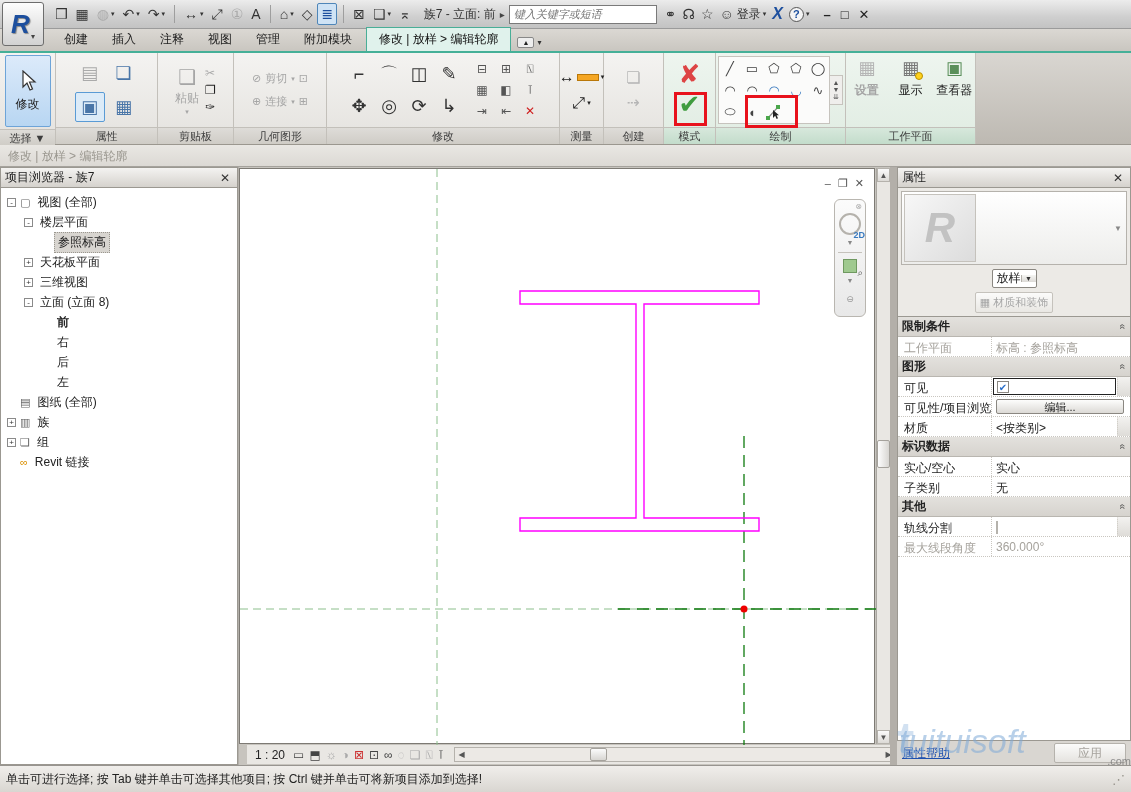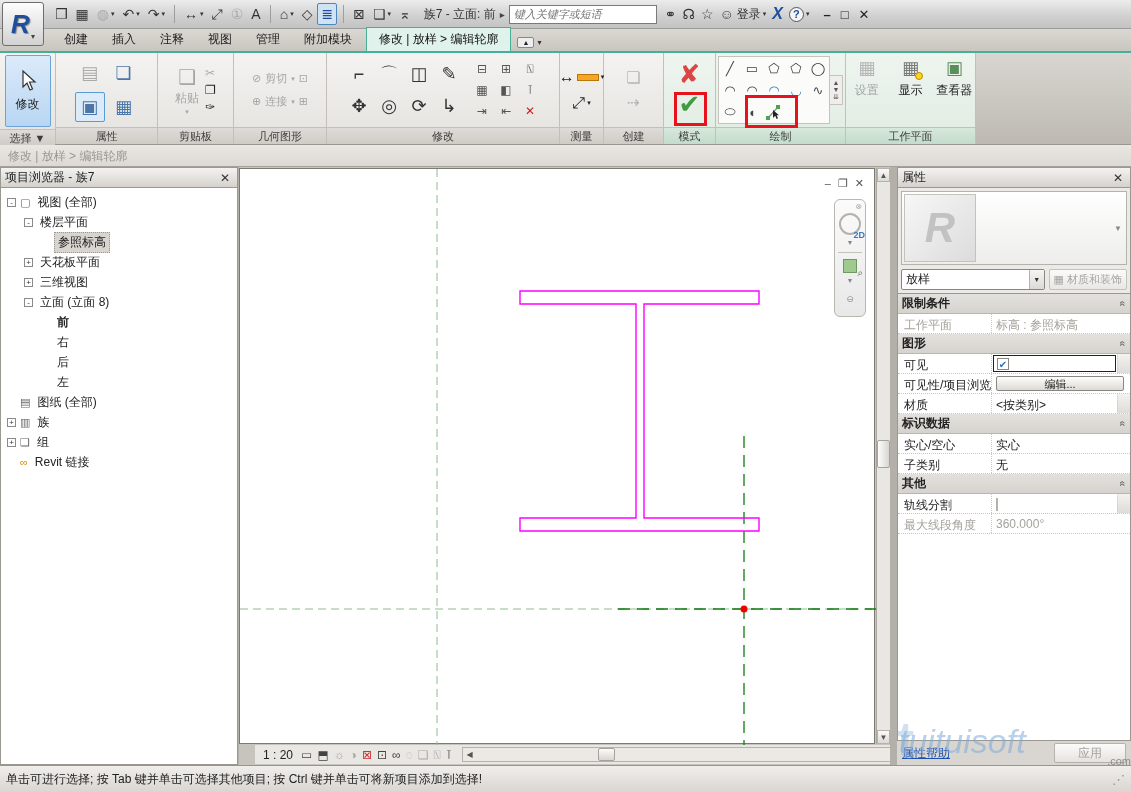--- a/index.html
+++ b/index.html
@@ -91,21 +91,21 @@
   .draw-wrap { display:flex; }
   .draw-grid { display:grid; grid-template-columns:repeat(5,22px); grid-template-rows:repeat(3,22px);
     background:#fbfbfa; border:1px solid #c6c3bd; }
   .draw-grid .cell { display:flex; align-items:center; justify-content:center; font-size:13px; color:#444;}
   .draw-grid .blue { color:#3a7abf; }
   .draw-scroll { width:14px; display:flex; flex-direction:column; justify-content:space-between;
     align-items:center; border:1px solid #c6c3bd; border-left:none; background:#efeeec; font-size:7px; color:#555; padding:3px 0;}
   .wp { display:flex; gap:6px; align-items:flex-start; padding-top:4px;}
   .wp .wbtn { display:flex; flex-direction:column; align-items:center; gap:3px; width:38px;}
   .wp .wbtn .ic { font-size:18px; }
-  .wp .set .ic{ color:#b5b5b5;} .wp .set .lb{ color:#a5a5a5;}
+  .wp .set .ic{ color:#b5b5b5;} .wp .set .lb{ color:#a5a5a5;font-weight:bold;}
   .wp .show .ic{ color:#777; position:relative;}
   .wp .show .bulb{ position:absolute; right:-4px; bottom:-1px; width:8px; height:8px; border-radius:50%;
      background:#ffd21e; border:1px solid #b99000;}
   .wp .viewer .ic{ color:#5a8f5a;}
   .ribbon-rest { flex:1; background:linear-gradient(#d9d6d1,#bdb9b2); }
 
   
   .optionsbar { position:absolute; left:0; top:145px; width:1131px; height:22px;
     background:linear-gradient(#e9e7e3,#dcd9d4); border-bottom:1px solid #a5a29c;
     color:#9a978f; line-height:22px; padding-left:8px; }
@@ -145,21 +145,21 @@
   .navbar hr { width:24px; border:none; border-top:1px solid #c5c2bc; margin:2px 0;}
   .navbar .zr { width:14px; height:14px; background:#9fc98f; border:1px solid #6f996-; border:1px solid #6f9960; position:relative; margin-top:4px;}
   .navbar .zr i { position:absolute; right:-7px; bottom:-7px; font-style:normal; font-size:10px; color:#555;}
   .navbar .minus { font-size:9px; color:#999; margin-top:6px;}
   .vscroll { position:absolute; right:0; top:1px; width:14px; height:576px; background:#e9e7e3;
     border-left:1px solid #aaa7a1; }
   .vscroll .ar { position:absolute; left:0; width:13px; height:14px; text-align:center; font-size:8px;
     color:#555; line-height:14px; background:linear-gradient(#fafafa,#dcdad6); border:1px solid #b5b2ac;}
   .vscroll .thumb { position:absolute; left:0; top:272px; width:13px; height:28px;
     background:linear-gradient(90deg,#fdfdfd,#d8d6d2); border:1px solid #a5a29c; border-radius:2px;}
-  .bottombar { position:absolute; left:16px; top:578px; width:651px; height:19px; background:#e9e7e3;
+  .bottombar { position:absolute; left:8px; top:578px; width:651px; height:19px; background:#e9e7e3;
     display:flex; align-items:center; }
   .scale { padding:0 8px; white-space:nowrap; color:#222; }
   #vc-icons { display:flex; gap:5px; align-items:center; }
   #vc-icons span { font-size:12px; color:#444; }
   #vc-icons span.grayed { color:#b5b5b5; }
   #vc-icons span.redx { color:#c33; }
   .hscroll { flex:1; height:15px; margin:0 2px 0 10px; background:#ece9e5; border:1px solid #b5b2ac;
     position:relative; }
   .hscroll .ar { position:absolute; top:0; width:13px; height:13px; font-size:8px; line-height:13px;
     text-align:center; color:#555;}
@@ -171,21 +171,21 @@
   .props { position:absolute; left:897px; top:167px; width:234px; height:598px; background:#d9d6d1;
     display:flex; flex-direction:column; }
   .props .pane-header { flex:none; }
   .type-zone { background:#eceae6; border:1px solid #9b9891; border-top:none; padding:3px; }
   .type-sel { display:flex; background:linear-gradient(#ffffff,#eDEDeb); background:linear-gradient(#fff,#ededeb);
     border:1px solid #b5b2ac; height:74px; position:relative;}
   .type-sel .img { width:72px; height:68px; margin:2px; background:linear-gradient(135deg,#f7f7f7,#dcdcdc);
     border:1px solid #c5c2bc; display:flex; align-items:center; justify-content:center; }
   .type-sel .img span { font-size:42px; font-weight:bold; font-style:italic; color:#c2c2c2; }
   .type-sel .dd { position:absolute; right:4px; top:32px; font-size:8px; color:#888; }
-  .combo-row { display:flex; gap:4px; margin-top:4px; align-items:center;}
+  .combo-row { display:flex; gap:4px; margin-top:4px; align-items:center;flex-direction:column;}
   .combo { flex:1; height:21px; border:1px solid #8a8781; background:#fff; display:flex; align-items:center; border-radius:2px;}
   .combo .cv { flex:1; padding-left:4px; }
   .combo .ca { width:15px; height:100%; border-left:1px solid #b5b2ac; background:linear-gradient(#f5f5f3,#dcdad6);
      font-size:7px; display:flex; align-items:center; justify-content:center; color:#333;}
   .edit-type { height:21px; display:flex; align-items:center; gap:3px; padding:0 4px; color:#a5a5a5;
      border:1px solid #c5c2bc; border-radius:2px; background:linear-gradient(#fbfbfa,#e9e7e3); font-size:11px;}
   #prop-table { flex:1; background:#fff; border:1px solid #9b9891; border-top:none; overflow:hidden; }
   .psec { height:20px; background:linear-gradient(#e3e1dd,#d6d3ce); border-bottom:1px solid #b9b6b0;
      display:flex; align-items:center; padding:0 4px; font-weight:bold; color:#222;}
   .psec .chev { margin-left:auto; transform:rotate(90deg); font-size:10px; color:#555; font-weight:normal;}

